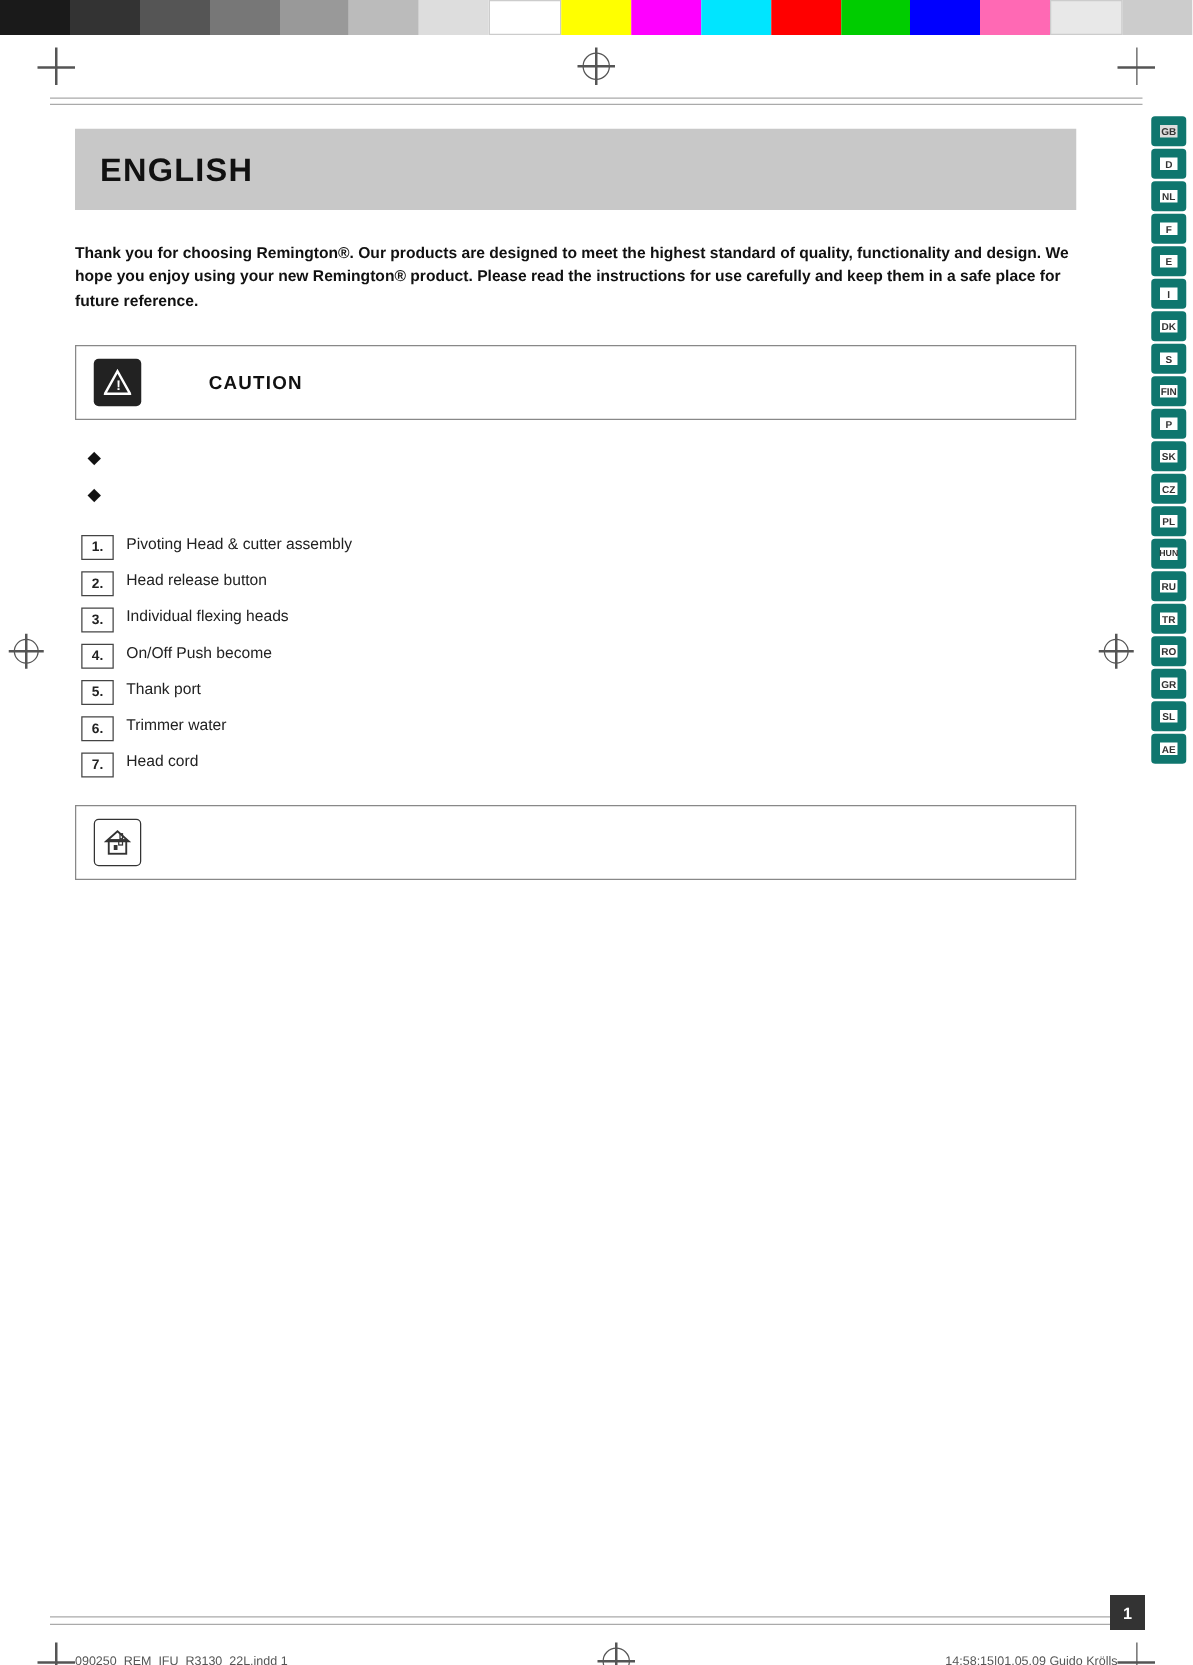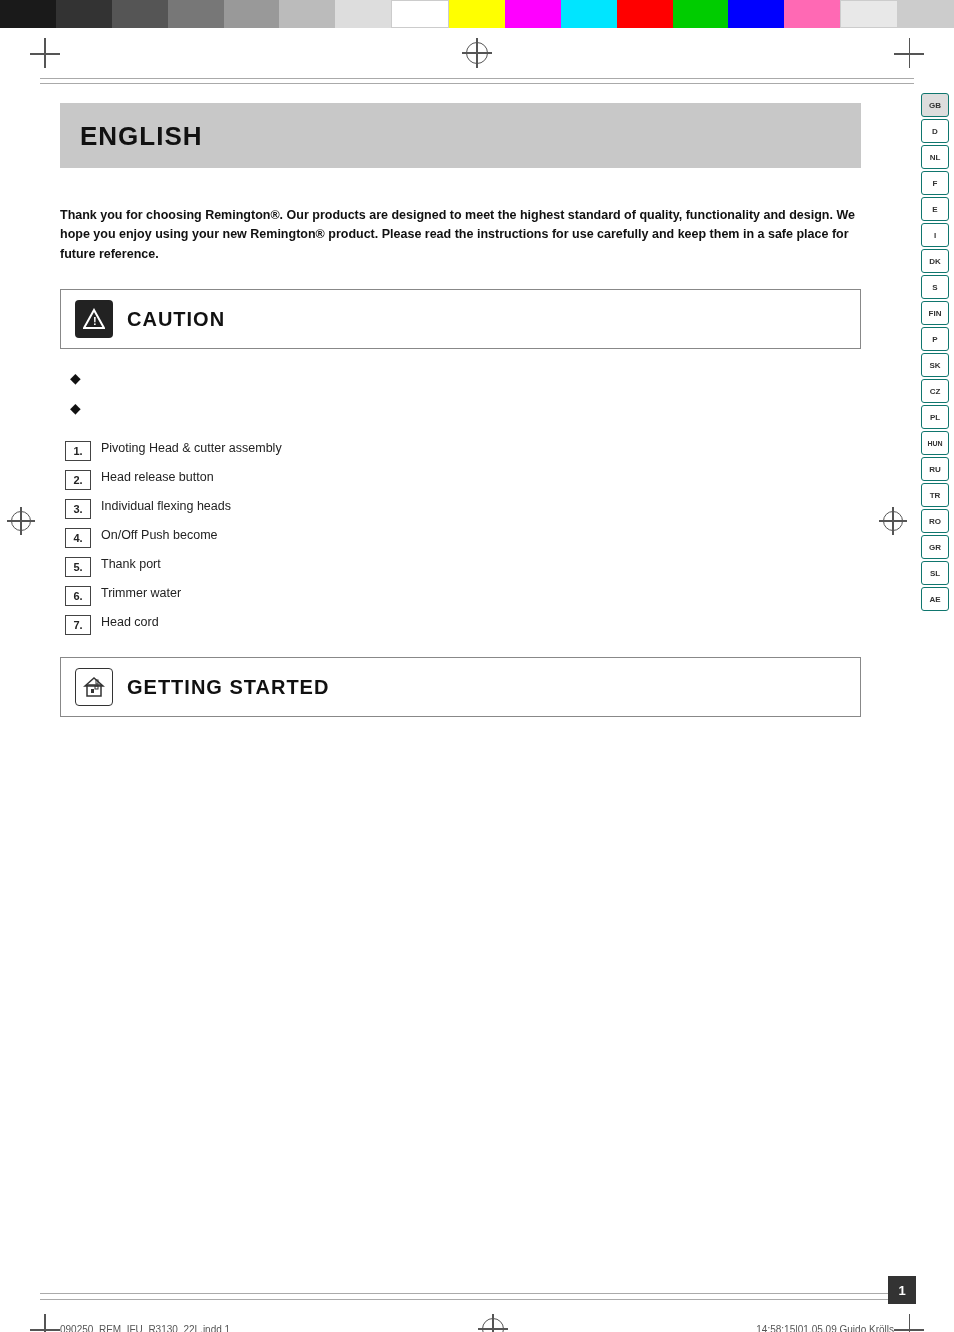--- a/index.html
+++ b/index.html
@@ -44,21 +44,21 @@
       flex-direction: column;
       align-items: center;
       padding-top: 5px;
       gap: 2px;
       z-index: 10;
     }
 
     .lang-badge {
       width: 28px;
       height: 24px;
-      border: 1px solid #0f766e;
+      border: 7px solid #0f766e;
       border-radius: 3px;
       display: flex;
       align-items: center;
       justify-content: center;
       font-size: 8px;
       font-weight: bold;
       color: #333;
       background: #fff;
     }
 
@@ -70,21 +70,21 @@
     .main-content {
       flex: 1;
       padding: 15px 55px 15px 60px;
       margin-right: 38px;
     }
 
     
     .section-english {
       background: #c8c8c8;
       padding: 18px 20px 16px 20px;
-      margin-bottom: 38px;
+      margin-bottom: 25px;
     }
 
     .section-english h1 {
       font-size: 26px;
       font-weight: 900;
       color: #111;
       letter-spacing: 1px;
     }
 
     
@@ -114,24 +114,25 @@
       display: flex;
       align-items: center;
       justify-content: center;
       margin-right: 14px;
       flex-shrink: 0;
       color: #fff;
       font-size: 18px;
     }
 
     .section-box h2 {
-      font-size: 20px;
+      font-size: 15px;
       font-weight: 900;
       color: #111;
       letter-spacing: 1px;
+      margin-left: 40px;
     }
 
     
     .bullet-list {
       margin: 0 0 22px 10px;
     }
 
     .bullet-item {
       display: flex;
       align-items: flex-start;
@@ -353,21 +354,20 @@
         <svg width="24" height="24" viewBox="0 0 24 24" fill="none">
 
           <rect x="5" y="10" width="14" height="11" stroke="#333" stroke-width="1.5" fill="none"></rect>
           <polygon points="3,11 12,3 21,11" fill="none" stroke="#333" stroke-width="1.5"></polygon>
           <rect x="9" y="14" width="3" height="4" fill="#333"></rect>
           <rect x="13" y="11" width="3" height="3" fill="none" stroke="#333" stroke-width="1"></rect>
 
           <rect x="14" y="5" width="2" height="4" fill="none" stroke="#333" stroke-width="1"></rect>
         </svg>
       </div>
-      <h2>GETTING STARTED</h2>
     </div>
 
 
   </div>
 
   <div class="right-sidebar">
     <div class="lang-badge active">GB</div>
     <div class="lang-badge">D</div>
     <div class="lang-badge">NL</div>
     <div class="lang-badge">F</div>

